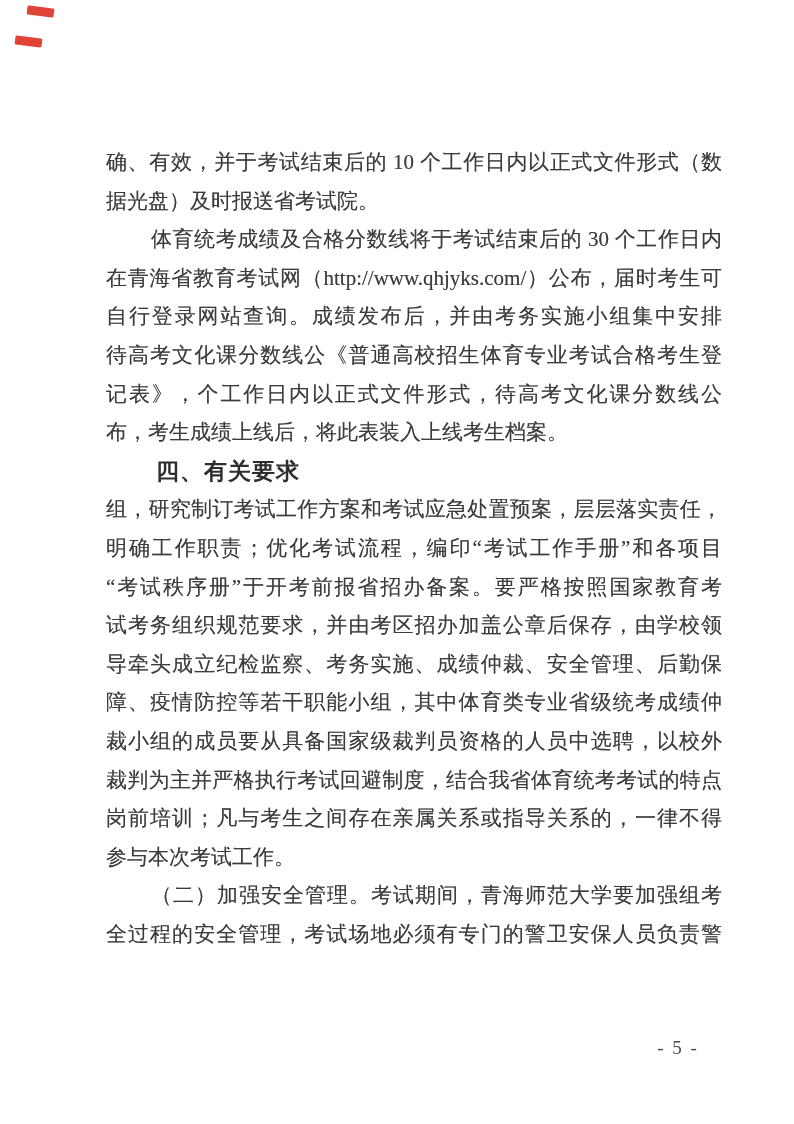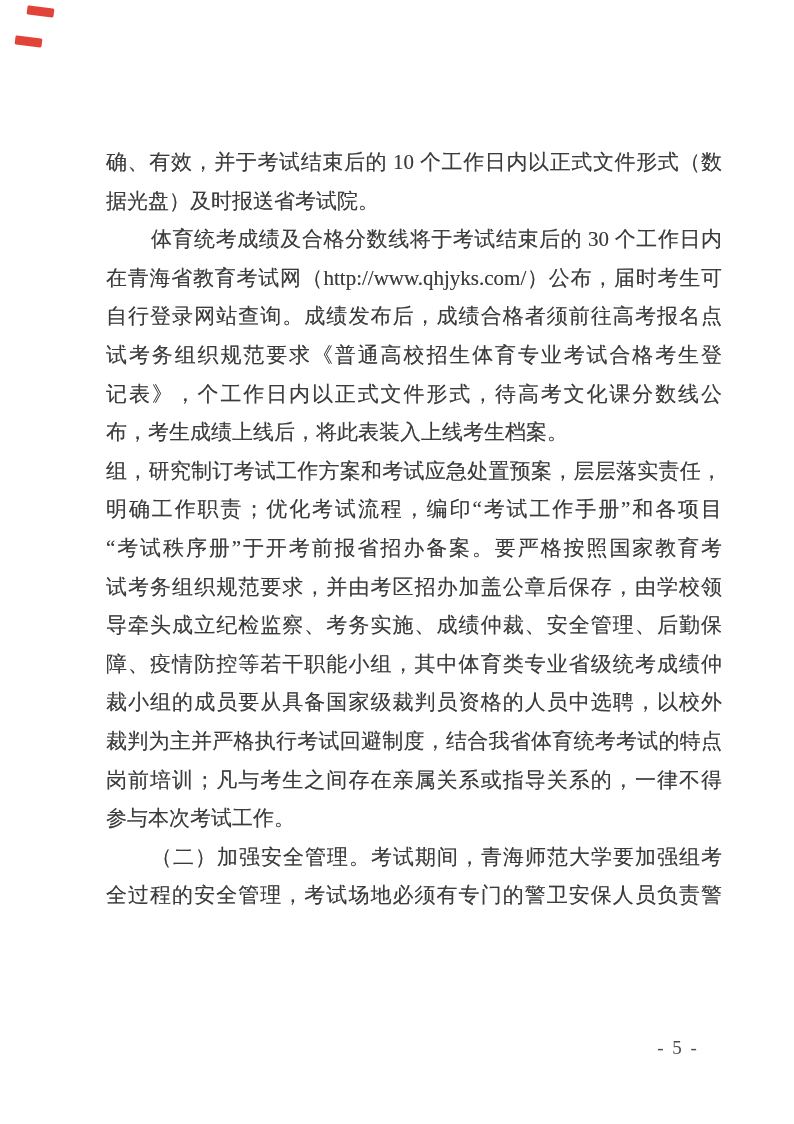--- a/index.html
+++ b/index.html
@@ -82,24 +82,25 @@
 
 <div class="page">
   <span class="red-mark m1"></span>
   <span class="red-mark m2"></span>
 
   <div class="text-col">
       <div class="line">确、有效，并于考试结束后的 10 个工作日内以正式文件形式（数</div>
       <div class="line end">据光盘）及时报送省考试院。</div>
       <div class="line indent justify">体育统考成绩及合格分数线将于考试结束后的 30 个工作日内</div>
       <div class="line">在青海省教育考试网（http://www.qhjyks.com/）公布，届时考生可</div>
-      <div class="line">自行登录网站查询。成绩发布后，成绩合格者须前往高考报名点</div>
-      <div class="line">试考务组织规范要求《普通高校招生体育专业考试合格考生登</div>
+      <div class="line">自行登录网站查询。成绩发布后，并由考务实施小组集中安排</div>
+      <div class="line">待高考文化课分数线公《普通高校招生体育专业考试合格考生登</div>
       <div class="line">记表》，个工作日内以正式文件形式，待高考文化课分数线公</div>
       <div class="line end">布，考生成绩上线后，将此表装入上线考生档案。</div>
+      <div class="line heading">四、有关要求</div>
       <div class="line">组，研究制订考试工作方案和考试应急处置预案，层层落实责任，</div>
       <div class="line">明确工作职责；优化考试流程，编印“考试工作手册”和各项目</div>
       <div class="line">“考试秩序册”于开考前报省招办备案。要严格按照国家教育考</div>
       <div class="line">试考务组织规范要求，并由考区招办加盖公章后保存，由学校领</div>
       <div class="line">导牵头成立纪检监察、考务实施、成绩仲裁、安全管理、后勤保</div>
       <div class="line">障、疫情防控等若干职能小组，其中体育类专业省级统考成绩仲</div>
       <div class="line">裁小组的成员要从具备国家级裁判员资格的人员中选聘，以校外</div>
       <div class="line">裁判为主并严格执行考试回避制度，结合我省体育统考考试的特点</div>
       <div class="line">岗前培训；凡与考生之间存在亲属关系或指导关系的，一律不得</div>
       <div class="line end">参与本次考试工作。</div>

